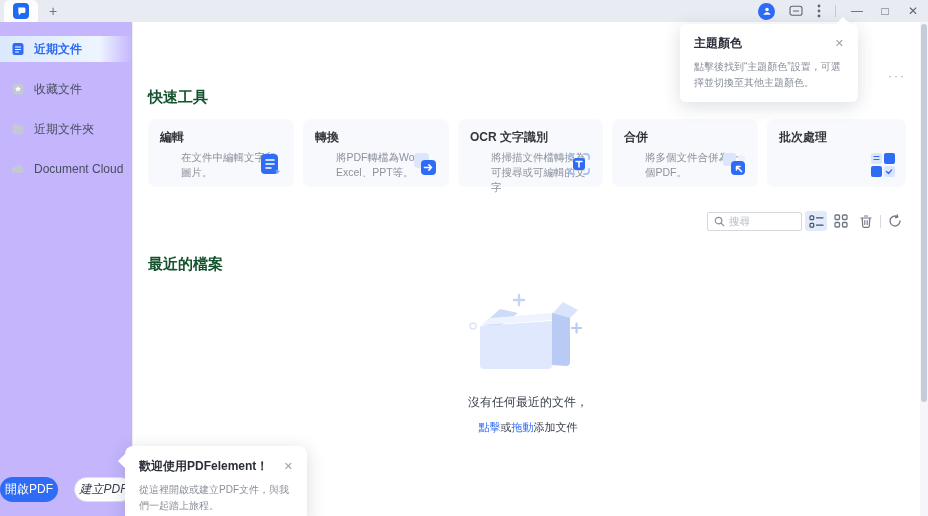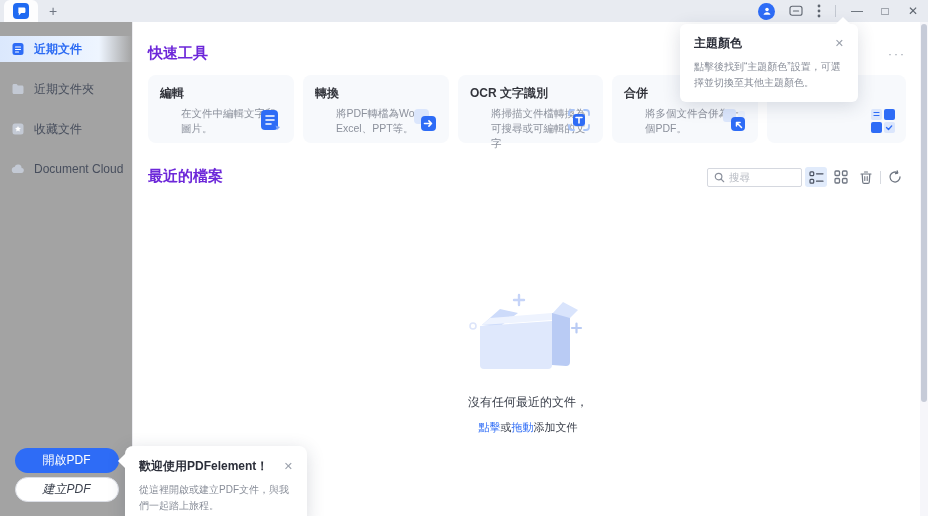--- a/index.html
+++ b/index.html
@@ -19,38 +19,38 @@
   .titlebar-right { margin-left:auto; display:flex; align-items:center; gap:14px;
     padding-right:8px; }
   .avatar { width:17px; height:17px; border-radius:50%; background:#2e6cf6;
     display:flex; align-items:center; justify-content:center; }
   .tb-icon { color:#5f6670; font-size:12px; line-height:1; display:flex; align-items:center; }
   .tb-divider { width:1px; height:12px; background:#c3c8d1; }
   .win-btn { color:#5f6670; font-size:12px; width:14px; text-align:center; cursor:pointer; }
 
   
   .sidebar { position:absolute; top:22px; left:0; width:133px; height:494px;
-    background:#a3a3a3; border-right:1px solid #ededf1; }
+    background:#c4b5fd; border-right:1px solid #ededf1; }
   .side-item { position:relative; display:flex; align-items:center; gap:9px;
     height:26px; padding-left:11px; margin-top:14px; font-size:12px; color:#474e5d;
     cursor:pointer; white-space:nowrap; }
   .side-item.active { color:#2b6af3; font-weight:bold;
     background:linear-gradient(90deg,#dbe8fd 0%, #eef5ff 75%, rgba(238,245,255,0)); }
   .side-item .sicon { width:14px; height:14px; flex:0 0 auto; display:flex; }
   .side-bottom { position:absolute; left:0; bottom:14px; width:133px;
-    display:flex; flex-direction:column; align-items:center; gap:4px; }
+    display:flex; align-items:center; gap:16px; }
   .btn-pill { width:104px; height:25px; border-radius:13px; font-size:12px;
     display:flex; align-items:center; justify-content:center; cursor:pointer; }
   .btn-primary { background:#2e6cf6; color:#fff; border:none; }
   .btn-secondary { background:#fff; color:#3c424e; border:1px solid #dcdfe6;font-style:italic; }
 
   
   .main { position:absolute; top:22px; left:134px; width:786px; height:494px; background:#fff; }
   .section-head { display:flex; align-items:center; margin:22px 14px 0 14px; }
-  .h1 { font-size:15px; font-weight:bold; color:#6d28d9; }
+  .h1 { font-size:15px; font-weight:bold; color:#14532d;margin-top:44px; }
   .more-dots { margin-left:auto; color:#9aa0ab; font-size:12px; letter-spacing:2px;
     cursor:pointer; line-height:1; }
   .cards { display:flex; gap:9px; margin:12px 14px 0 14px;align-items:center; }
   .card { position:relative; width:146px; height:68px; background:#f7f9fc;
     border-radius:8px; padding:10px 12px; cursor:pointer; }
   .card-title { font-size:12px; font-weight:bold; color:#33353c; margin-bottom:4px; }
   .card-desc { font-size:10.5px; color:#8c919c; line-height:1.45; width:104px;margin-left:21px; }
   .card:nth-child(3) .card-desc { width:100px; }
   .card-icon { position:absolute; right:10px; bottom:9px; width:28px; height:28px; }
 
@@ -140,33 +140,33 @@
         <svg width="14" height="14" viewBox="0 0 14 14">
             <rect x="1.5" y="1" width="11" height="12" rx="2.5" fill="#2e6cf6"></rect>
             <path d="M4.5 5h5M4.5 7.5h5M4.5 10h3" stroke="#fff" stroke-width="1.2" stroke-linecap="round"></path>
           </svg>
       </span>
       <span>近期文件</span>
     </div>
     <div class="side-item">
       <span class="sicon">
         <svg width="14" height="14" viewBox="0 0 14 14">
-            <path d="M1.5 3.5c0-.8.7-1.5 1.5-1.5h2.6l1.3 1.5H11c.8 0 1.5.7 1.5 1.5v5.5c0 .8-.7 1.5-1.5 1.5H3c-.8 0-1.5-.7-1.5-1.5z" fill="#c3c9d4"></path>
+            <rect x="1.5" y="1.5" width="11" height="11" rx="2.5" fill="#c3c9d4"></rect>
+            <path d="M7 4l.9 1.8 2 .3-1.45 1.4.35 2L7 8.55 5.2 9.5l.35-2L4.1 6.1l2-.3z" fill="#fff"></path>
           </svg>
       </span>
-      <span>近期文件夾</span>
+      <span>收藏文件</span>
     </div>
     <div class="side-item">
       <span class="sicon">
         <svg width="14" height="14" viewBox="0 0 14 14">
-            <rect x="1.5" y="1.5" width="11" height="11" rx="2.5" fill="#c3c9d4"></rect>
-            <path d="M7 4l.9 1.8 2 .3-1.45 1.4.35 2L7 8.55 5.2 9.5l.35-2L4.1 6.1l2-.3z" fill="#fff"></path>
+            <path d="M1.5 3.5c0-.8.7-1.5 1.5-1.5h2.6l1.3 1.5H11c.8 0 1.5.7 1.5 1.5v5.5c0 .8-.7 1.5-1.5 1.5H3c-.8 0-1.5-.7-1.5-1.5z" fill="#c3c9d4"></path>
           </svg>
       </span>
-      <span>收藏文件</span>
+      <span>近期文件夾</span>
     </div>
     <div class="side-item">
       <span class="sicon">
         <svg width="14" height="14" viewBox="0 0 14 14">
             <path d="M4 11a3 3 0 0 1-.4-6A3.6 3.6 0 0 1 10.6 6 2.5 2.5 0 0 1 10 11z" fill="#c3c9d4"></path>
           </svg>
       </span>
       <span>Document Cloud</span>
     </div>
 

